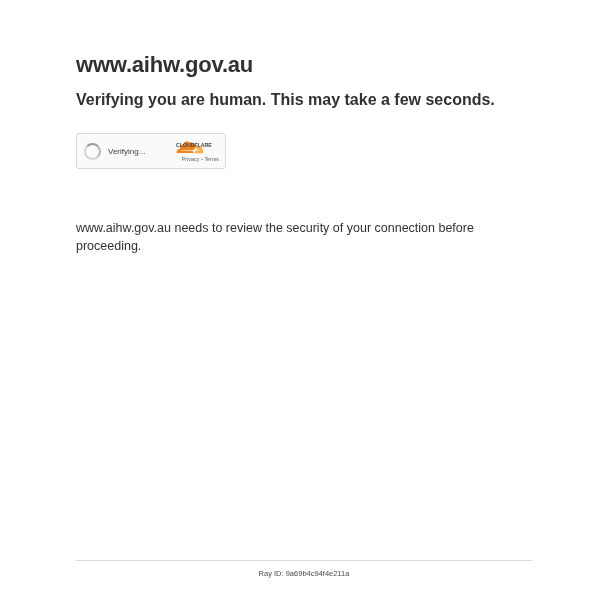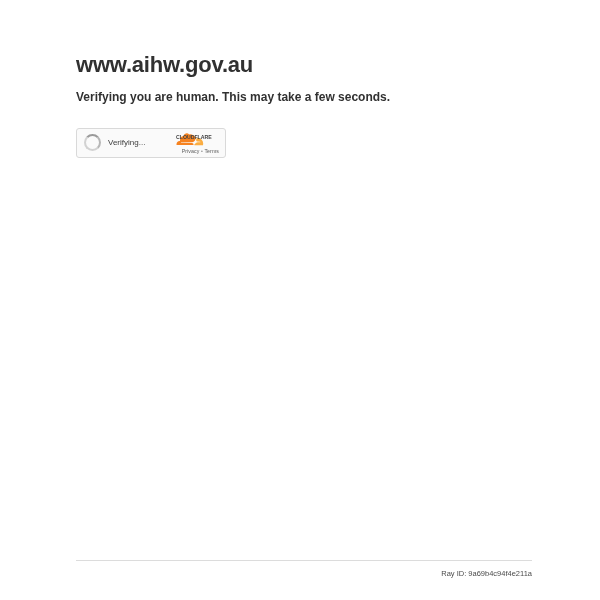--- a/index.html
+++ b/index.html
@@ -30,31 +30,31 @@
   .host-title {
     font-size: 22px;
     font-weight: bold;
     letter-spacing: -0.2px;
     color: #313131;
     margin: 0 0 12px 0;
     line-height: 1.2;
   }
 
   .verify-line {
-    font-size: 12px;
+    font-size: 16px;
     font-weight: bold;
     color: #313131;
     margin: 0 0 22px 0;
     line-height: 1.3;
   }
 
   
   .turnstile {
     width: 150px;
-    height: 30px;
+    height: 36px;
     box-sizing: border-box;
     border: 1px solid #d9d9d9;
     border-radius: 3px;
     background: #fafafa;
     display: flex;
     align-items: center;
     padding: 0 6px 0 7px;
     position: relative;
   }
 
@@ -118,21 +118,20 @@
     border-top: 1px solid #dcdcdc;
     padding-top: 8px;
     text-align: center;
   }
 
   .ray-id {
     font-size: 7.5px;
     color: #4b4b4b;
     margin-bottom: 7px;
     white-space: nowrap;
-    text-align: right;
   }
 
   .ray-id .ray-value { }
 
   .perf {
     font-size: 7.5px;
     color: #4b4b4b;
     white-space: nowrap;
   }
 
@@ -162,20 +161,21 @@
           <text x="1" y="6.6" font-family="Liberation Sans, sans-serif" font-size="5.2" font-weight="bold" fill="#404041">CLOUDFLARE</text>
         </svg>
         <div class="ts-links">
           <a href="#">Privacy</a>
           <span class="ts-sep">•</span>
           <a href="#">Terms</a>
         </div>
       </div>
     </div>
 
+    <p class="review-text">www.aihw.gov.au needs to review the security of your connection before proceeding.</p>
 
   </div>
 
   <div class="footer">
     <div class="ray-id">
       <span>Ray ID: </span><span class="ray-value">9a69b4c94f4e211a</span>
     </div>
   </div>
 
 </div>

